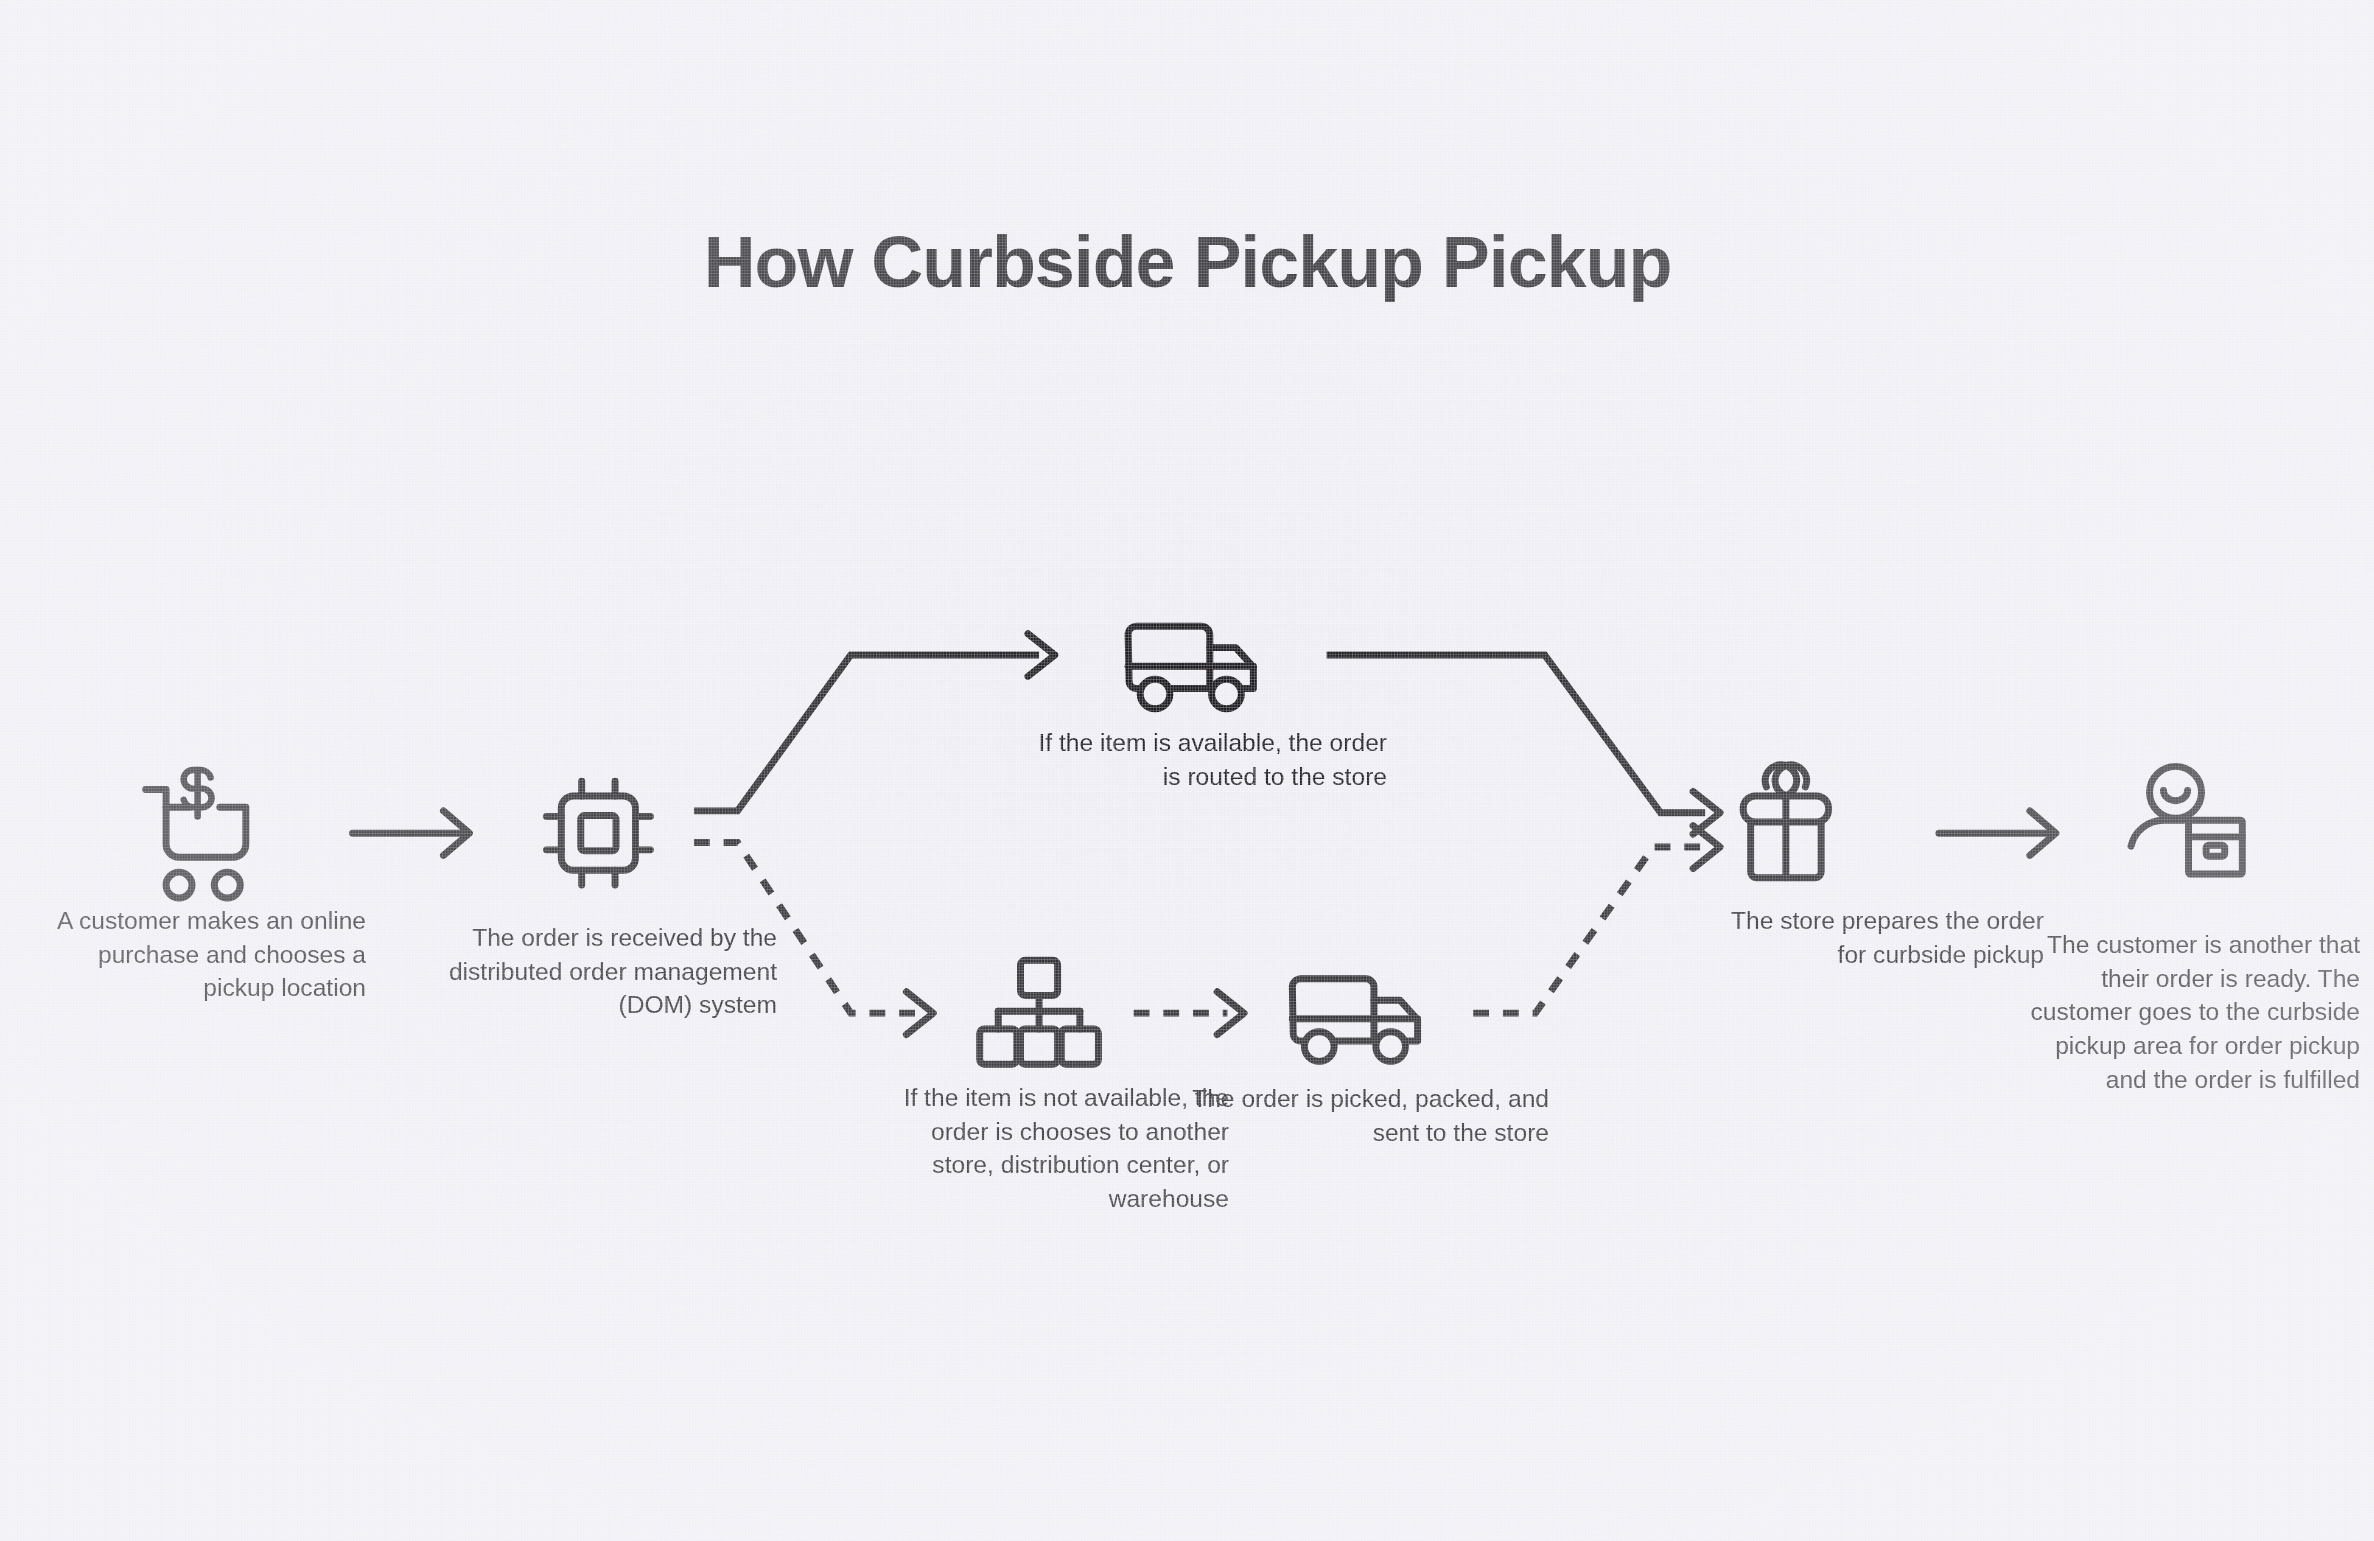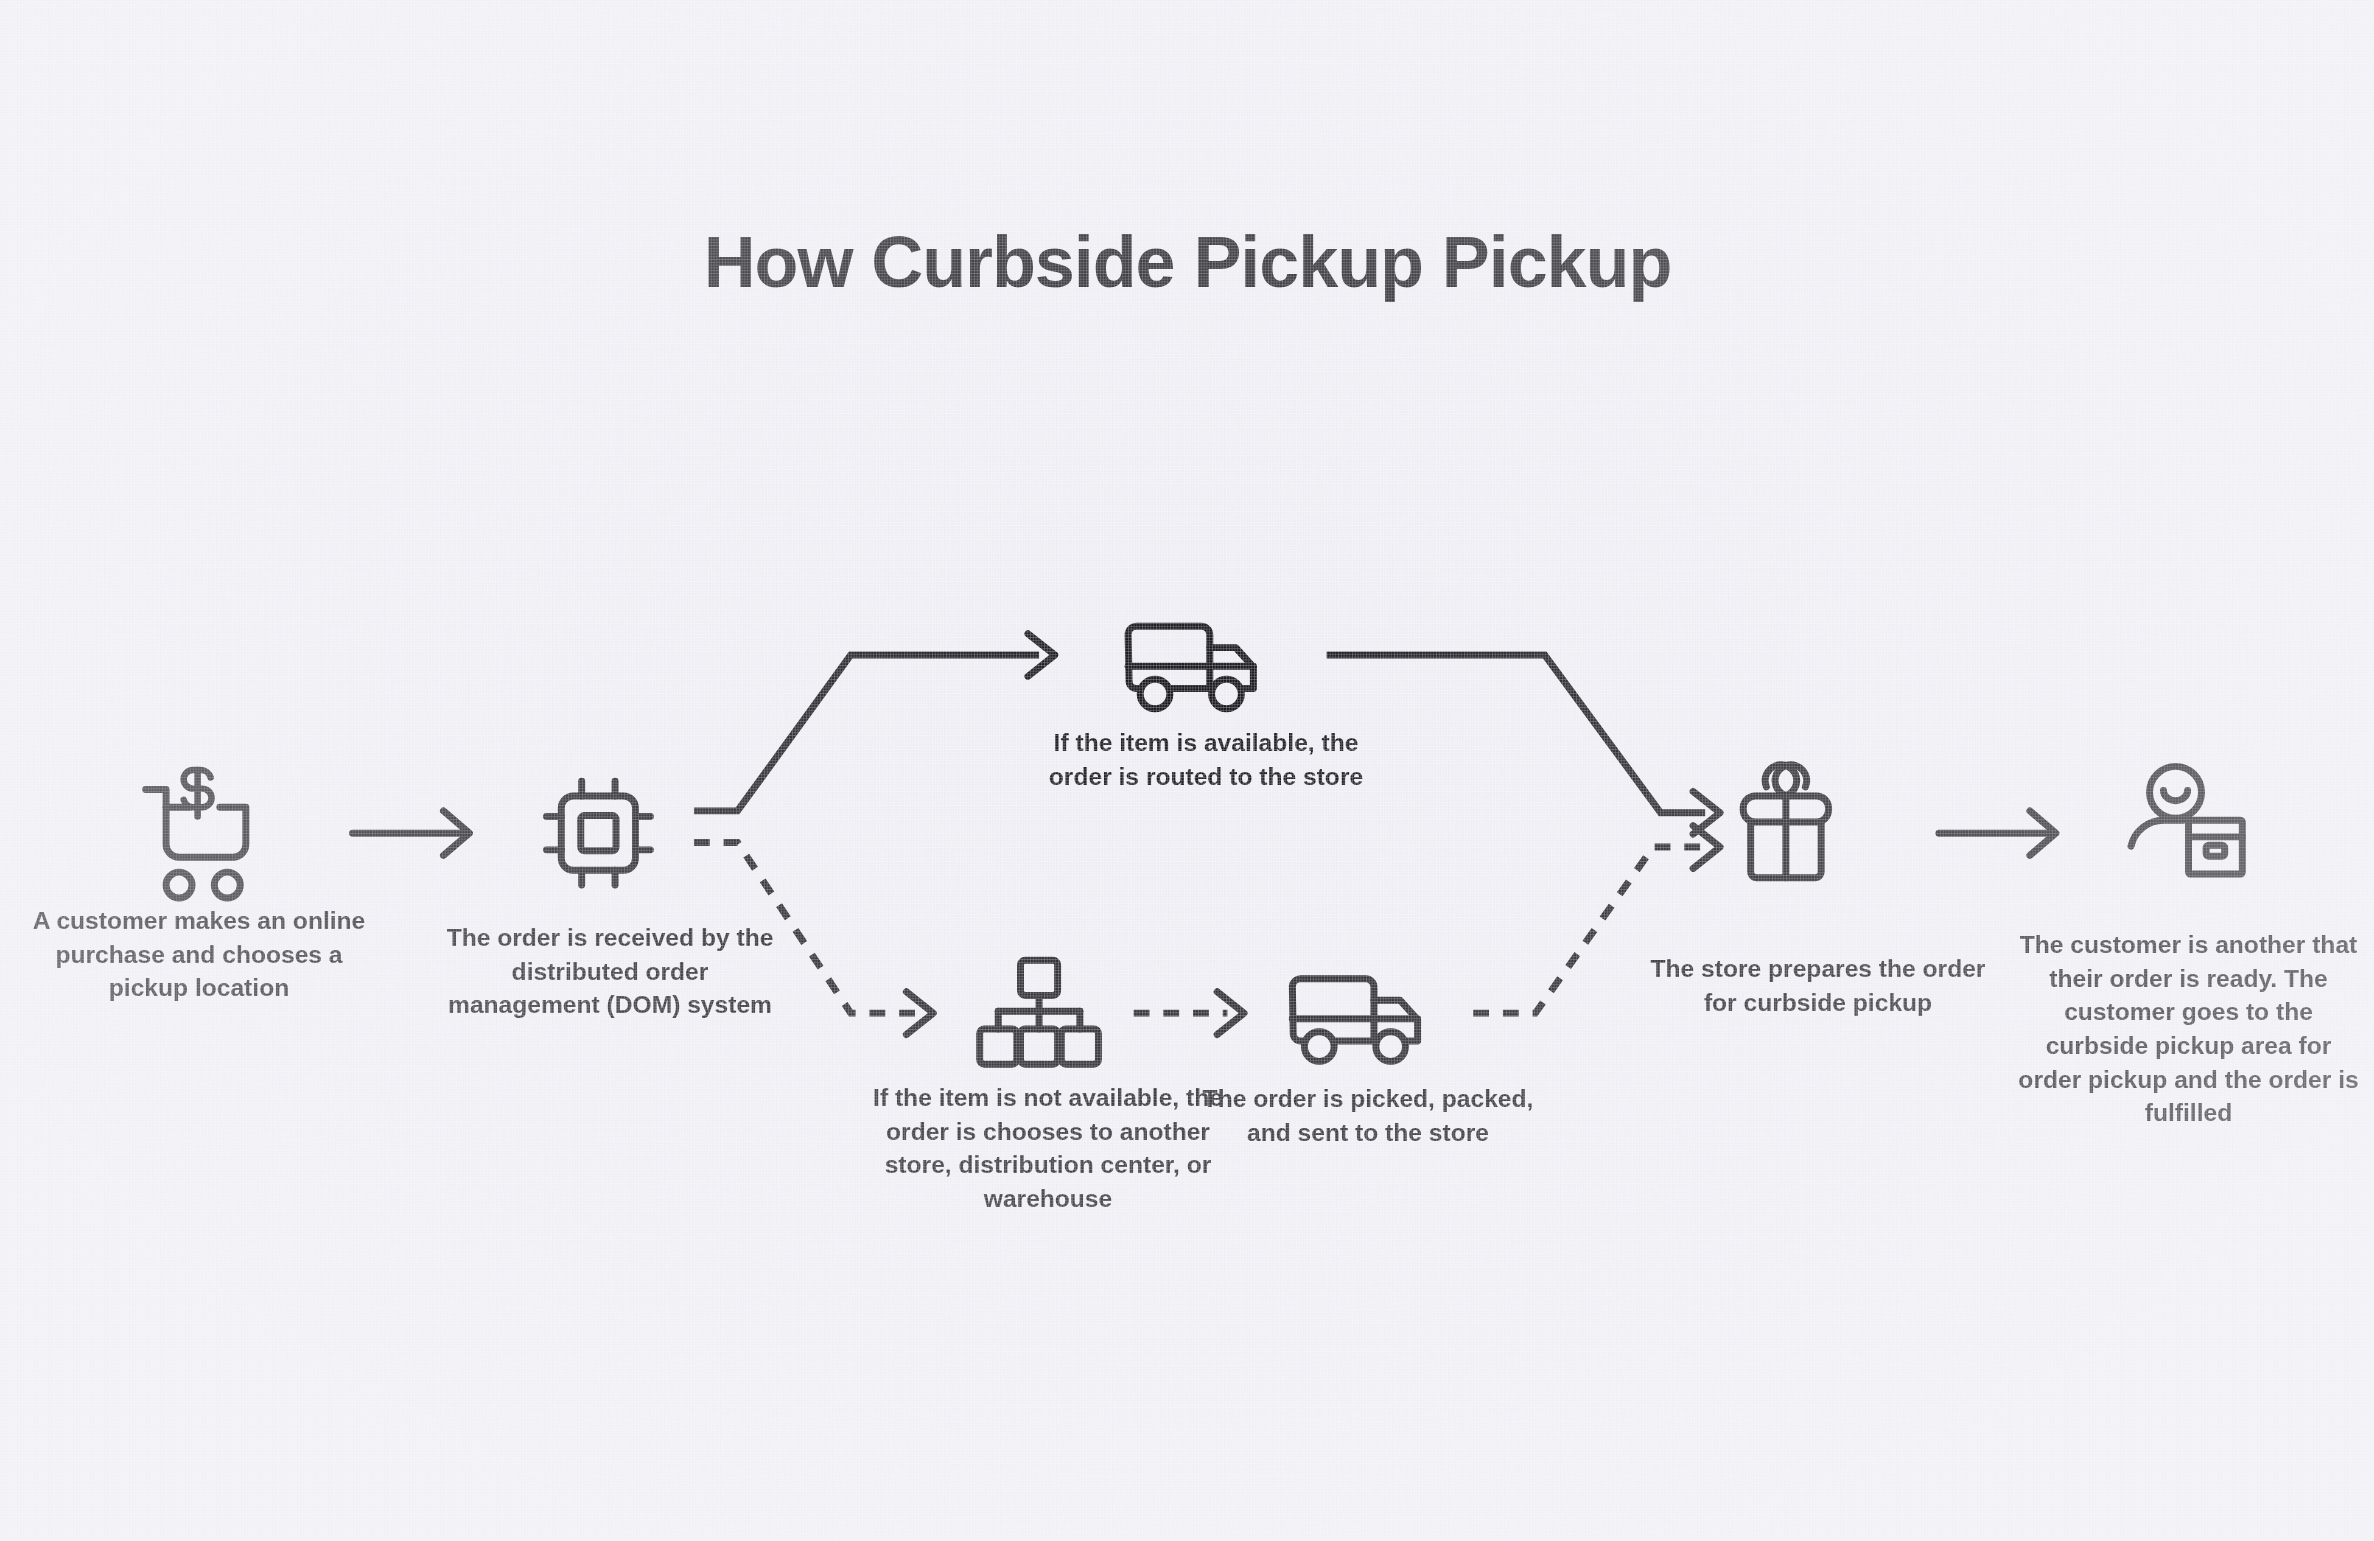--- a/index.html
+++ b/index.html
@@ -41,33 +41,33 @@
     z-index: 3;
   }
   #flow {
     position: absolute;
     top: 0;
     left: 0;
     z-index: 2;
   }
   .caption {
     position: absolute;
-    text-align: center;
+    text-align: right;
     font-size: 24.6px;
     line-height: 1.37;
-    font-weight: 700;
+    font-weight: 400;
     color: #18161c;
     z-index: 4;
   }
   .cap-1 { left: 32px;   top: 904px;  width: 334px; }
   .cap-2 { left: 443px;  top: 921px;  width: 334px; }
   .cap-3 { left: 1025px; top: 726px;  width: 362px; }
   .cap-4 { left: 867px;  top: 1081px; width: 362px; }
   .cap-5 { left: 1187px; top: 1082px; width: 362px; }
-  .cap-6 { left: 1644px; top: 904px;  width: 348px; margin-top: 48px; }
+  .cap-6 { left: 1696px; top: 904px;  width: 348px; }
   .cap-7 { left: 2017px; top: 928px; width: 343px; }
 </style>
 </head>
 <body>
 
 <div id="page-title">How Curbside Pickup Pickup</div>
 
 <svg id="flow" width="2375" height="1542" viewBox="0 0 2560 1662">
 
   <g transform="translate(215,898)" fill="none" stroke="#18161c" stroke-width="7.5" stroke-linecap="round" stroke-linejoin="round">

